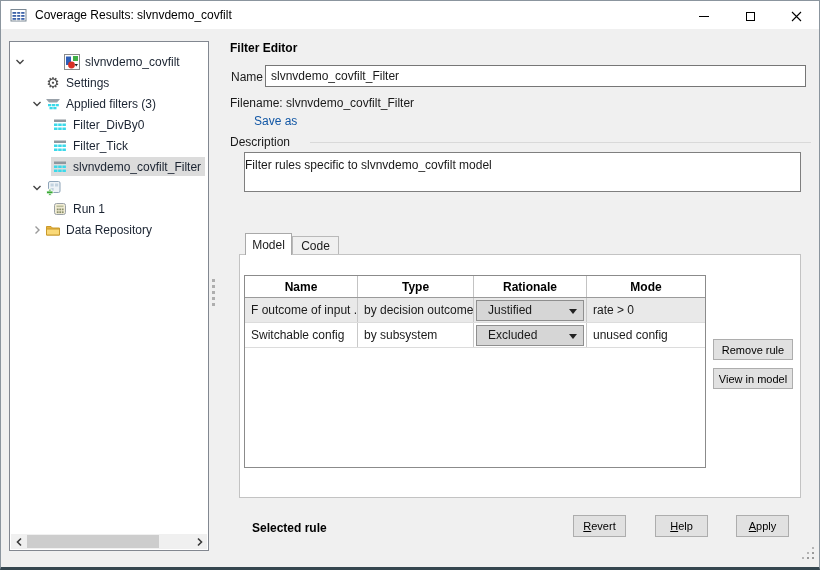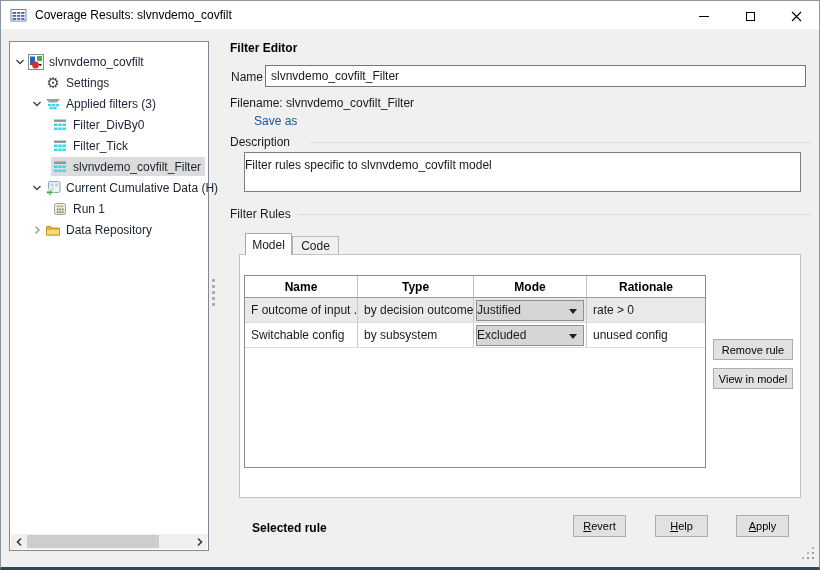--- a/index.html
+++ b/index.html
@@ -23,21 +23,21 @@
   .win-btn { width:46px; height:31px; display:flex; align-items:center; justify-content:center; }
   .glyph-min { width:10px; height:1px; background:#000; }
   .glyph-max { width:9px; height:9px; border:1px solid #000; background:transparent; }
   
   .tree-panel {
     position:absolute; left:8px; top:40px; width:200px; height:510px;
     background:#fff; border:1px solid #828790;
   }
   .tree-inner { position:absolute; left:0; top:9px; right:0; }
   .tree-row { height:21px; display:flex; align-items:center; white-space:nowrap; }
-  .tree-row.d0 { padding-left:2px; }
+  .tree-row.d0 { padding-left:2px;gap:36px; }
   .tree-row.d1 { padding-left:19px; }
   .tree-row.d2 { padding-left:41px; }
   .chev { width:15px; height:15px; display:flex; align-items:center; justify-content:center; flex:0 0 auto; }
   .hl { display:flex; align-items:center; height:19px; padding:0 4px 0 1px; }
   .tree-row.selected .hl { background:#dcdcdc; }
   .ticon { width:16px; height:16px; margin-right:5px; display:flex; align-items:center; justify-content:center; flex:0 0 auto; }
   .gear-glyph { font-size:15px; line-height:15px; color:#4d4d4d; }
   .tlabel { color:#1b2432; }
   
   .hscroll { position:absolute; left:1px; right:1px; bottom:1px; height:15px; background:#f0f0f0; display:flex; align-items:center; }
@@ -76,21 +76,21 @@
   .thead { height:22px; border-bottom:1px solid #9a9a9a; }
   .th { font-weight:bold; display:flex; align-items:center; justify-content:center; border-right:1px solid #c3c3c3; color:#000; }
   .th:last-child { border-right:none; }
   .trow { height:25px; border-bottom:1px solid #dcdcdc; }
   .trow.selected { background:#e9e9e9; }
   .td { display:flex; align-items:center; padding-left:6px; border-right:1px solid #c9c9c9; overflow:hidden; white-space:nowrap; }
   .td:last-child { border-right:none; }
   .td-mode { padding:0 2px; }
   .combo {
     position:relative; width:100%; height:21px; background:#d6d6d6;
-    border:1px solid #8f8f8f; display:flex; align-items:center; padding-left:0;
+    border:1px solid #8f8f8f; display:flex; align-items:center; padding-left:11px;
   }
   .combo-arrow {
     position:absolute; right:6px; top:8px; width:0; height:0;
     border-left:4px solid transparent; border-right:4px solid transparent; border-top:5px solid #222;
   }
   
   .btn {
     background:#e1e1e1; border:1px solid #adadad; display:flex; align-items:center; justify-content:center;
     font-family:"Liberation Sans", sans-serif; font-size:11px; color:#000; cursor:default;
   }
@@ -254,21 +254,20 @@
           <span class="ticon">
             <svg width="16" height="16" viewBox="0 0 16 16">
               <rect x="3.5" y="1.5" width="11.5" height="11" rx="1.5" fill="#eef3f7" stroke="#8ea4b8"></rect>
               <rect x="5.5" y="3.5" width="3.2" height="3" fill="#c3d3e0"></rect>
               <rect x="10" y="3.5" width="3.2" height="3" fill="#c3d3e0"></rect>
               <rect x="5.5" y="8" width="3.2" height="3" fill="#c3d3e0"></rect>
               <rect x="3.4" y="9.2" width="2.8" height="6.3" fill="#36a832" stroke="#fff" stroke-width="0.8"></rect>
               <rect x="1.6" y="11" width="6.4" height="2.8" fill="#36a832" stroke="#fff" stroke-width="0.8"></rect>
             </svg>
           </span>
-          <span class="tlabel">Current Cumulative Data (H)</span>
         </span>
       </div>
 
       <div class="tree-row d2">
         <span class="hl">
           <span class="ticon">
             <svg width="16" height="16" viewBox="0 0 16 16">
               <rect x="2.5" y="2.5" width="11" height="11" rx="2" fill="#f2edd6" stroke="#9aa0a6"></rect>
               <rect x="4.5" y="4.5" width="7" height="1.6" fill="#b9bd9a"></rect>
               <rect x="4.8" y="7.5" width="1.8" height="1.8" fill="#8a8f6a"></rect>
@@ -334,35 +333,31 @@
 
   <div class="filename-text">Filename: slvnvdemo_covfilt_Filter</div>
   <div class="save-as">Save as</div>
 
   <div class="group-label desc-group">
     <span>Description</span>
     <span class="gl-rule"></span>
   </div>
   <div class="desc-box">Filter rules specific to slvnvdemo_covfilt model</div>
 
-  <div class="group-label rules-group">
-    <span>Filter Rules</span>
-    <span class="gl-rule"></span>
-  </div>
 
   <div class="tab tab-model">Model</div>
   <div class="tab tab-code">Code</div>
   <div class="tab-panel"></div>
 
   <div class="rules-table">
     <div class="thead">
       <div class="th">Name</div>
       <div class="th">Type</div>
+      <div class="th">Rationale</div>
       <div class="th">Mode</div>
-      <div class="th">Rationale</div>
     </div>
     <div class="trow selected">
       <div class="td">F outcome of input ...</div>
       <div class="td">by decision outcome</div>
       <div class="td td-mode">
         <div class="combo">
           <span>Justified</span>
           <span class="combo-arrow"></span>
         </div>
       </div>

